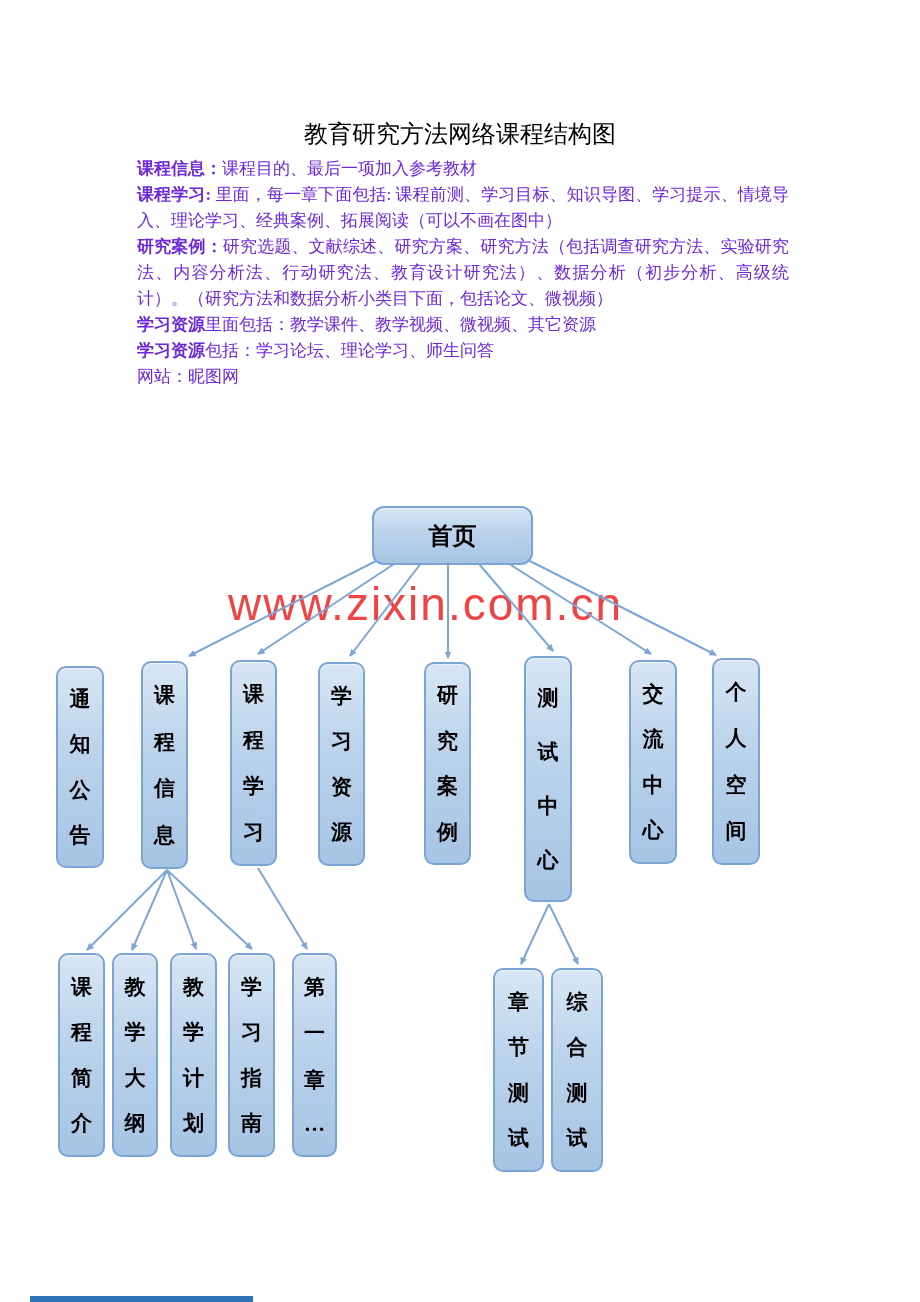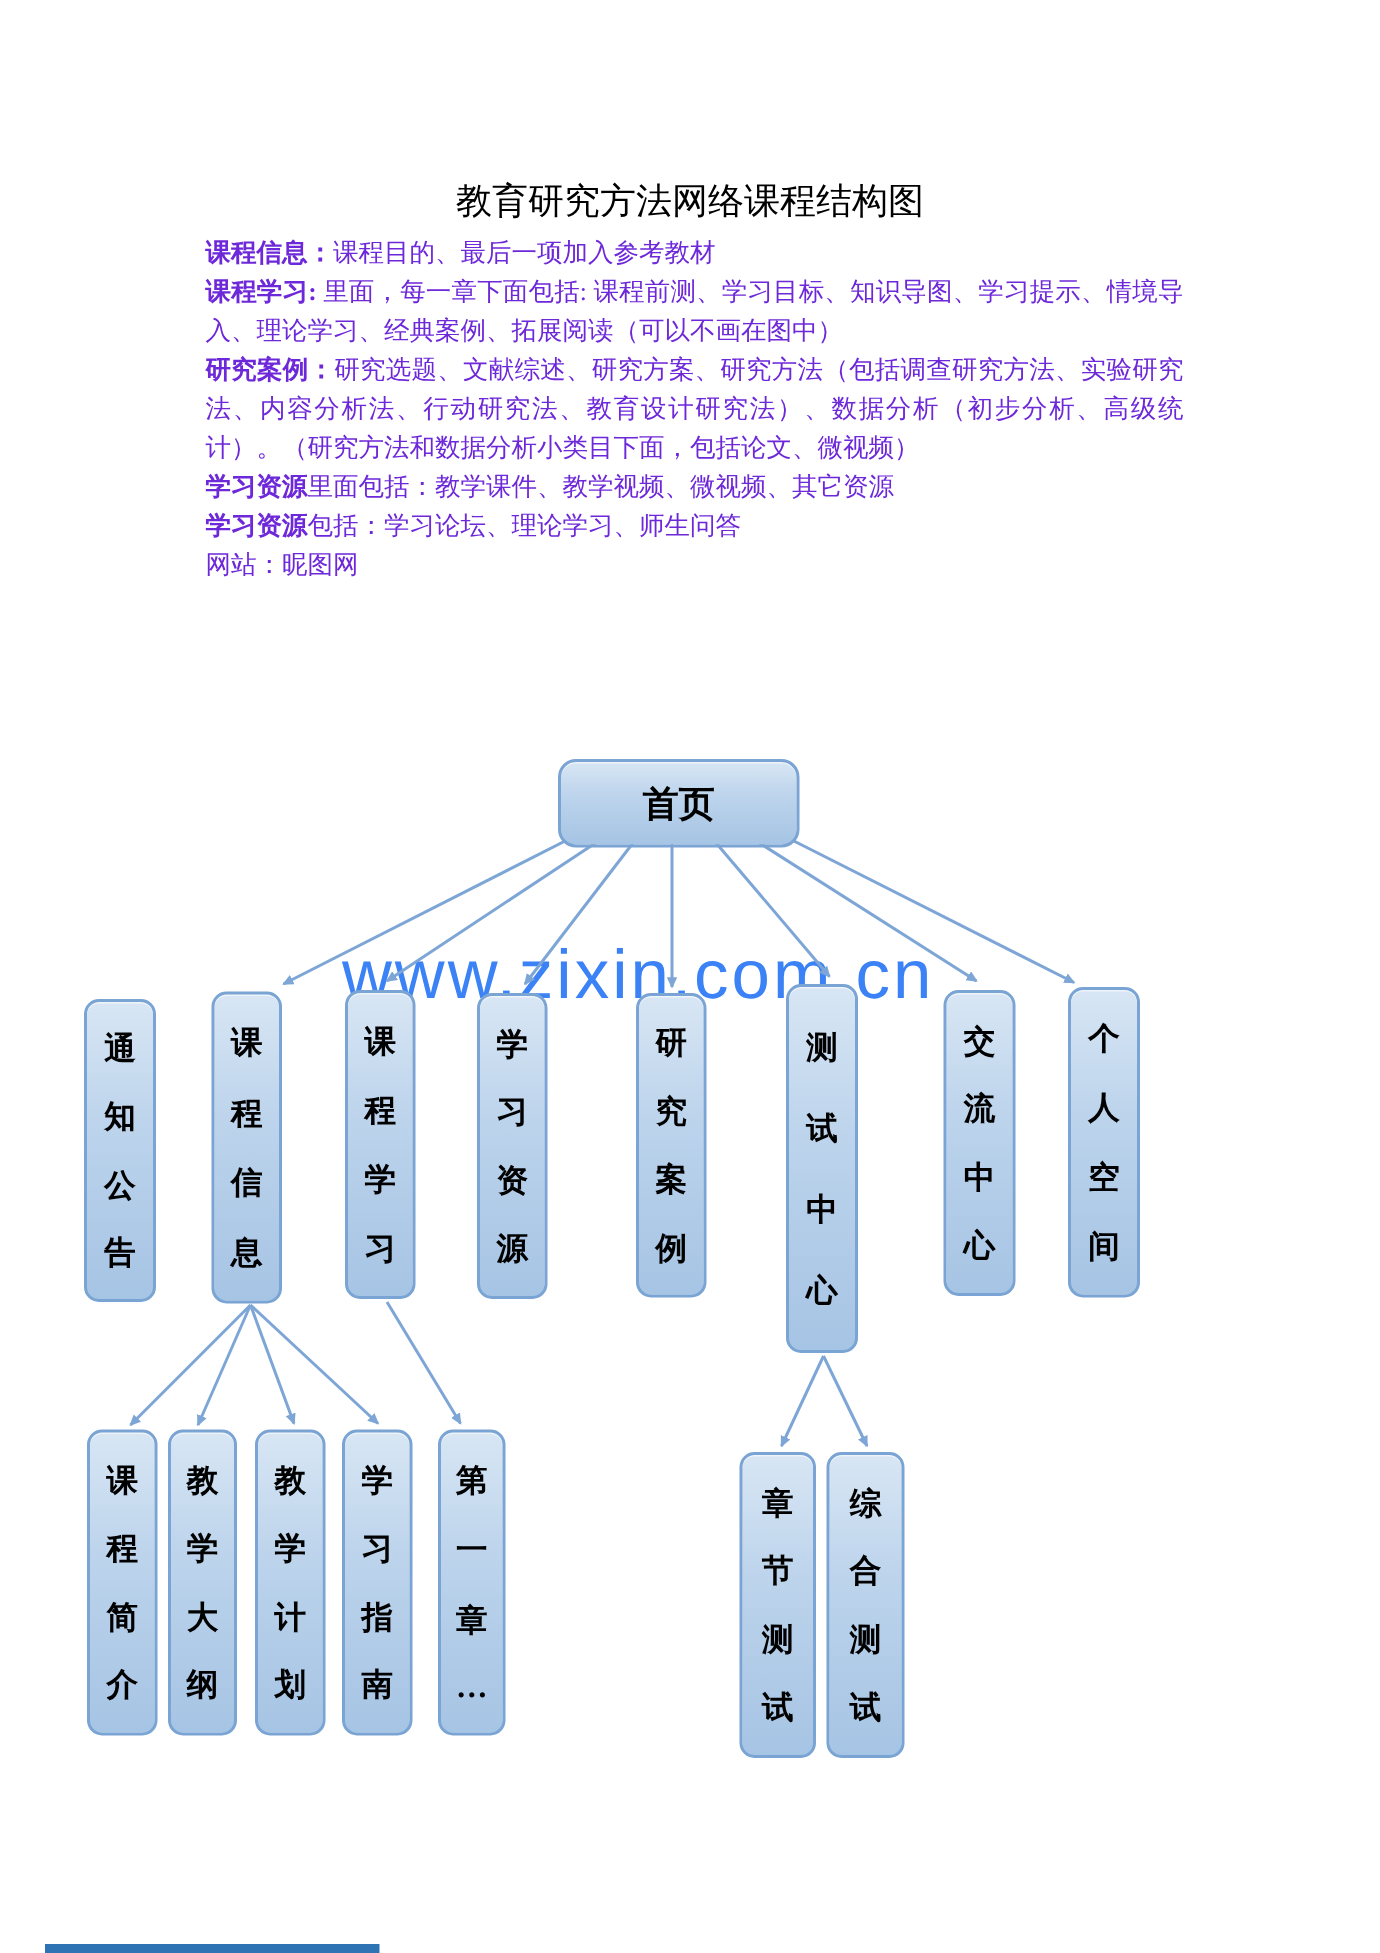--- a/index.html
+++ b/index.html
@@ -7,21 +7,21 @@
         font-family:"Liberation Serif","DejaVu Serif",serif;}
   
   .doc-title{position:absolute;left:0;top:118px;width:920px;text-align:center;
              font-size:24px;font-weight:normal;color:#000;}
   
   .notes{position:absolute;left:137px;top:156px;width:652px;font-size:17px;
          line-height:26px;color:#6d28d9;text-align:justify;}
   .notes p{margin:0;}
   .lead{font-weight:bold;}
   
-  .watermark{position:absolute;left:228px;top:622px;font-size:46px;color:#3b82f6;
+  .watermark{position:absolute;left:228px;top:577px;font-size:46px;color:#ef4444;
              font-family:"Liberation Sans","DejaVu Sans",sans-serif;letter-spacing:2px;
              white-space:nowrap;}
   
   .node{position:absolute;border:2px solid #7aa4d3;border-radius:10px;box-sizing:border-box;
         background:linear-gradient(180deg,#d8e6f4 0%,#bdd4ec 40%,#a6c4e4 100%);
         box-shadow:inset 0 1px 0 rgba(255,255,255,.55);}
   .root-node{display:flex;align-items:center;justify-content:center;
              font-size:24px;font-weight:bold;color:#000;border-radius:12px;}
   .vlabel{display:flex;flex-direction:column;justify-content:space-evenly;align-items:center;
           height:100%;width:100%;font-size:21px;font-weight:bold;color:#000;}

